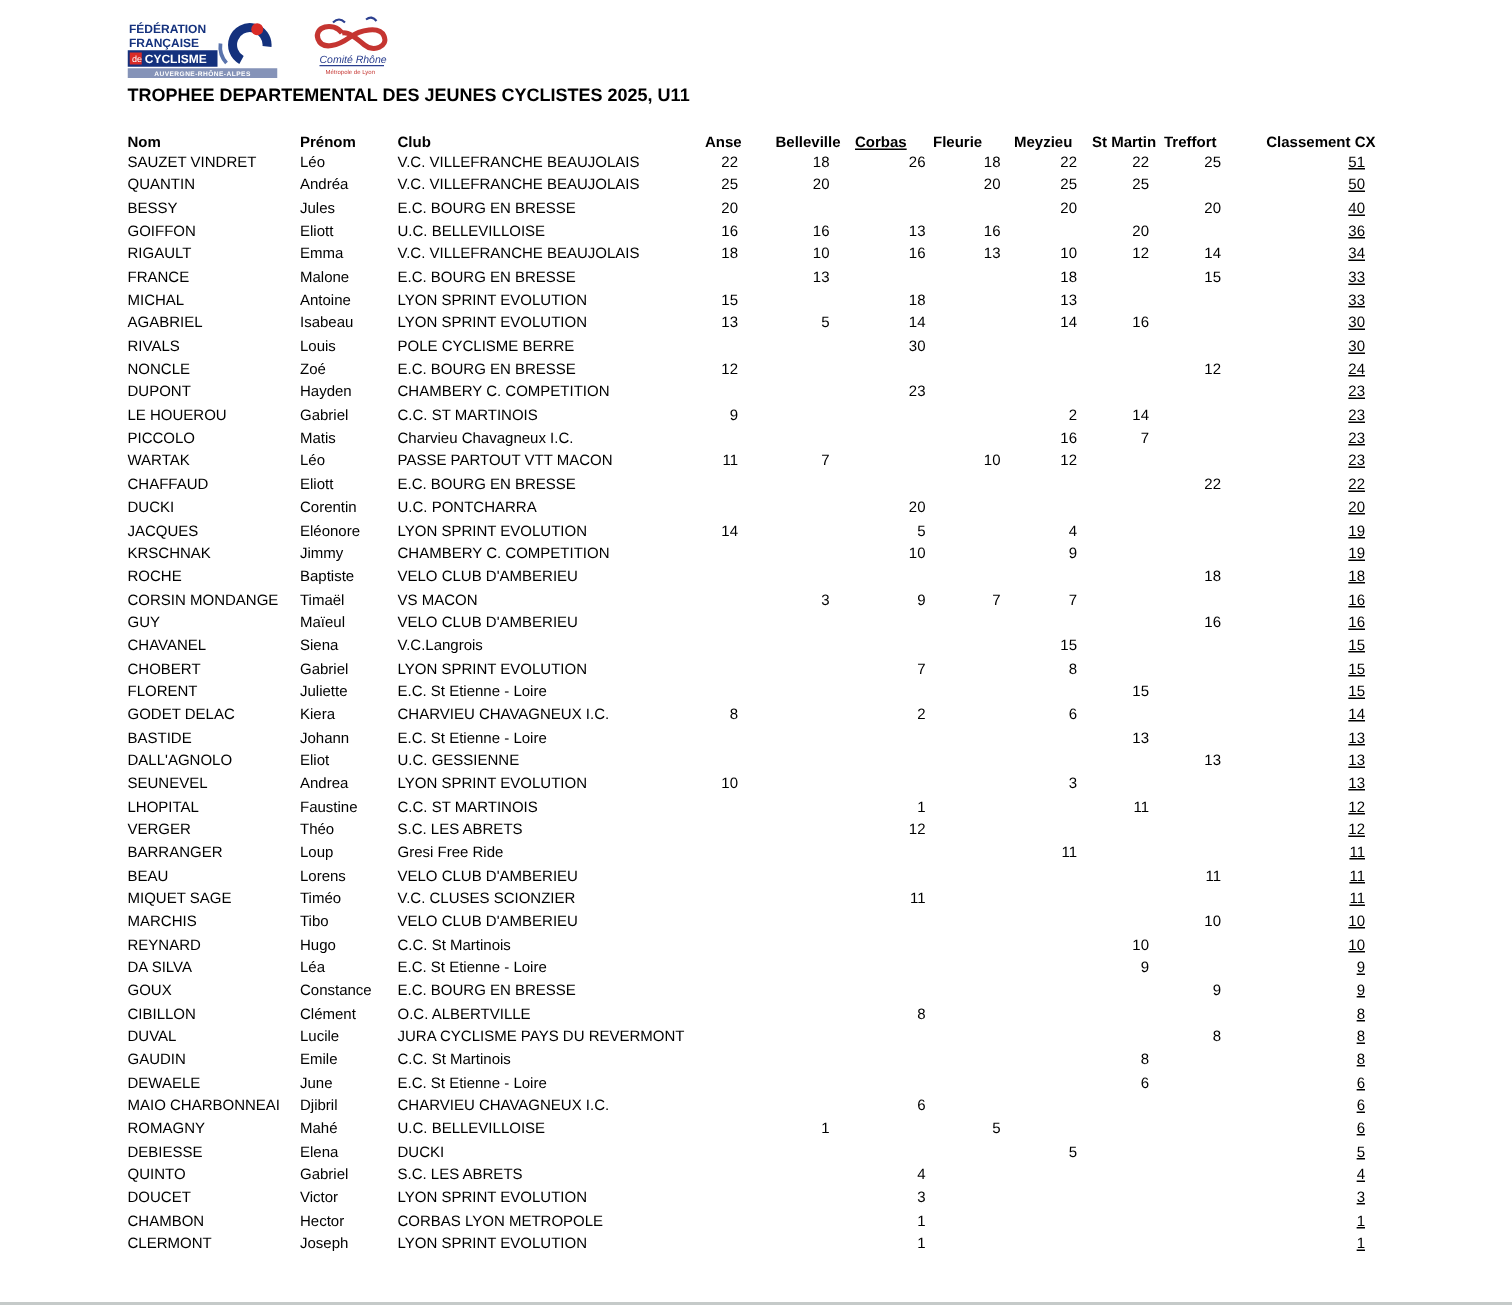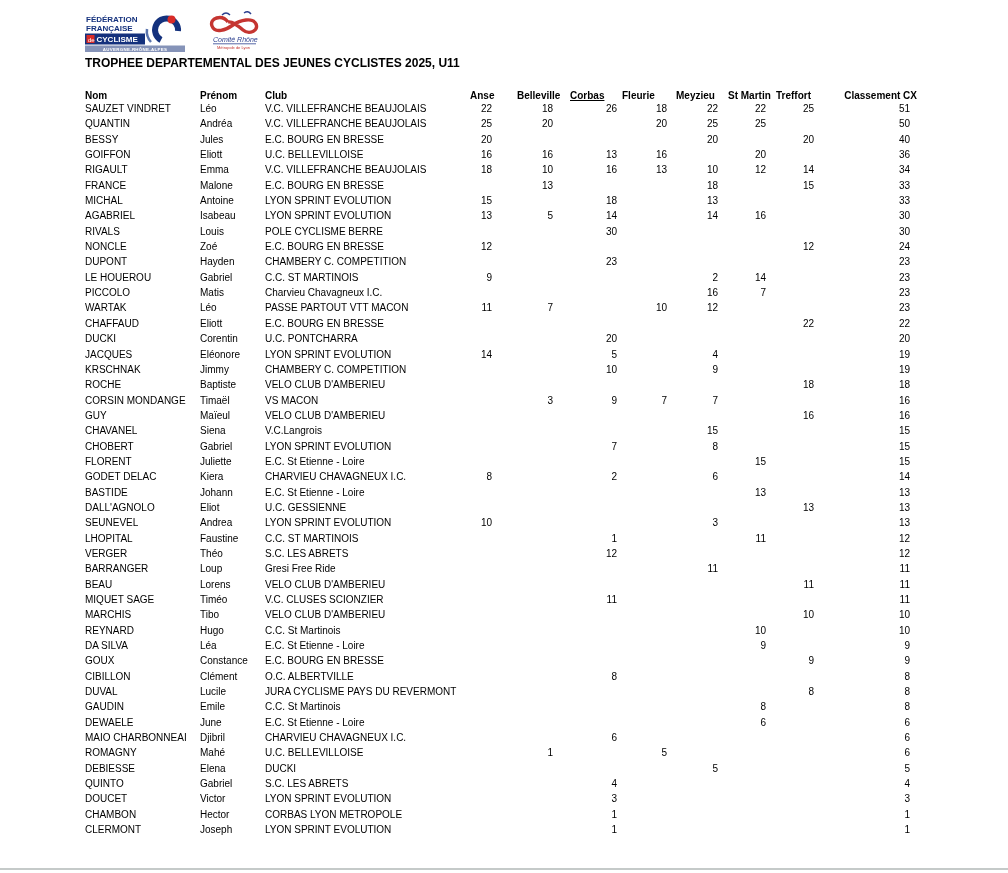--- a/index.html
+++ b/index.html
@@ -33,21 +33,21 @@
   }
   
   table.results td:nth-child(n+4){text-align:right;}
   table.results td:nth-child(4){padding-right:18px;}
   table.results td:nth-child(5){padding-right:12px;}
   table.results td:nth-child(6){padding-right:5px;}
   table.results td:nth-child(7){padding-right:1px;}
   table.results td:nth-child(8){padding-right:2px;}
   table.results td:nth-child(9){padding-right:2px;}
   table.results td:nth-child(10){padding-right:2px;}
-  table.results td:nth-child(11){padding-right:13px;}
+  table.results td:nth-child(11){padding-right:13px;text-decoration:underline;}
   
   table.results th:nth-child(4){padding-left:7px;margin-top:34px;}
   table.results th:nth-child(5){padding-left:7px;}
   table.results th:nth-child(6){padding-left:5px;text-decoration:underline;}
   table.results th:nth-child(7){padding-left:0px;}
   table.results th:nth-child(8){padding-left:8px;}
   table.results th:nth-child(9){padding-left:8px;margin-left:48px;}
   table.results th:nth-child(10){padding-left:8px;}
   table.results th:nth-child(11){text-align:right;padding-right:6px;}
   .bottom-line{

